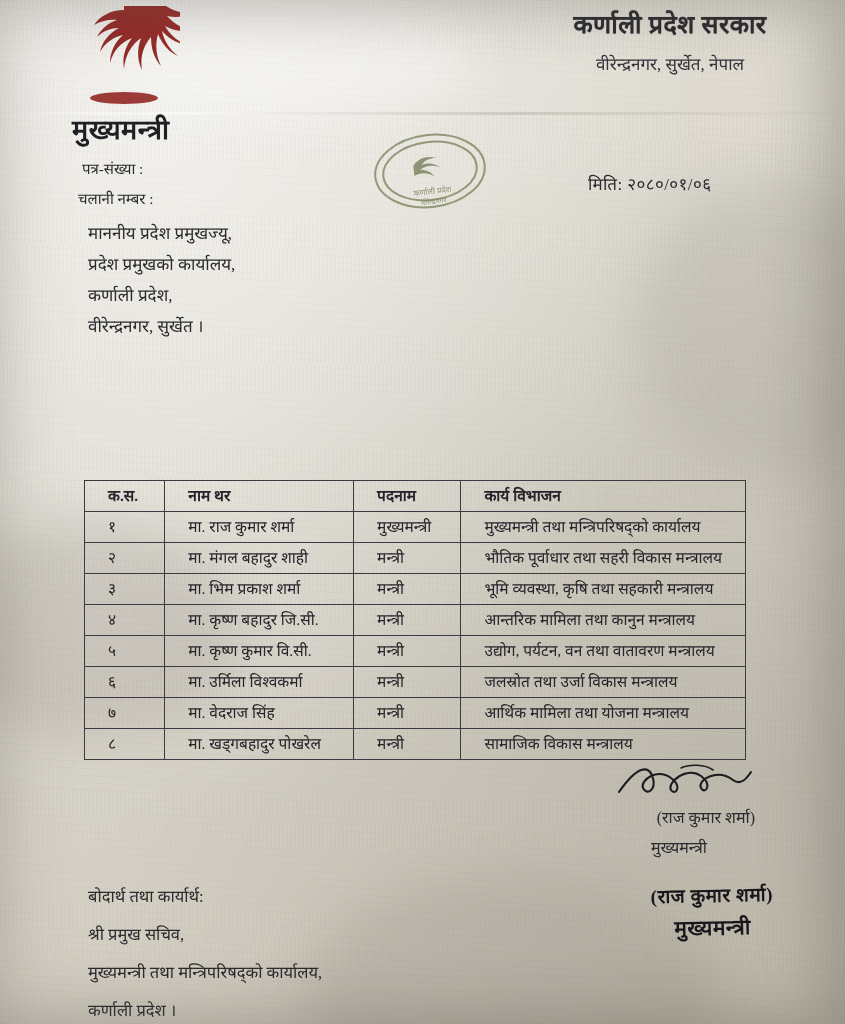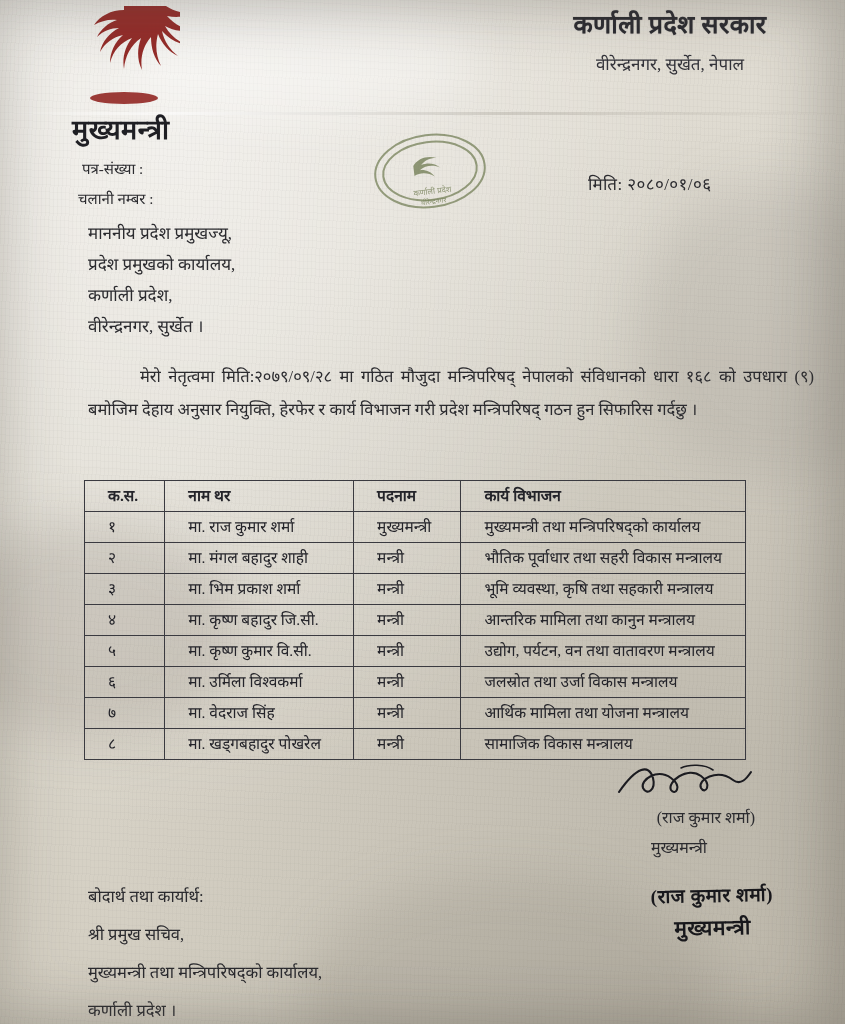--- a/index.html
+++ b/index.html
@@ -201,23 +201,20 @@
     </svg>
   </div>
 
   <div class="dev addr-block">
     <div>माननीय प्रदेश प्रमुखज्यू,</div>
     <div>प्रदेश प्रमुखको कार्यालय,</div>
     <div>कर्णाली प्रदेश,</div>
     <div>वीरेन्द्रनगर, सुर्खेत ।</div>
   </div>
 
-  <div class="dev body-para">
-    <span class="indent"></span><span>मेरो नेतृत्वमा मिति:२०७९/०९/२८ मा गठित मौजुदा मन्त्रिपरिषद् नेपालको संविधानको धारा १६८ को उपधारा (९) बमोजिम देहाय अनुसार नियुक्ति, हेरफेर र कार्य विभाजन गरी प्रदेश मन्त्रिपरिषद् गठन हुन सिफारिस गर्दछु ।</span>
-  </div>
 
   <div class="dev tbl-wrap">
     <table class="cab">
       <thead>
         <tr>
           <th class="col-sn">क.स.</th>
           <th class="col-name">नाम थर</th>
           <th class="col-post">पदनाम</th>
           <th>कार्य विभाजन</th>
         </tr>

